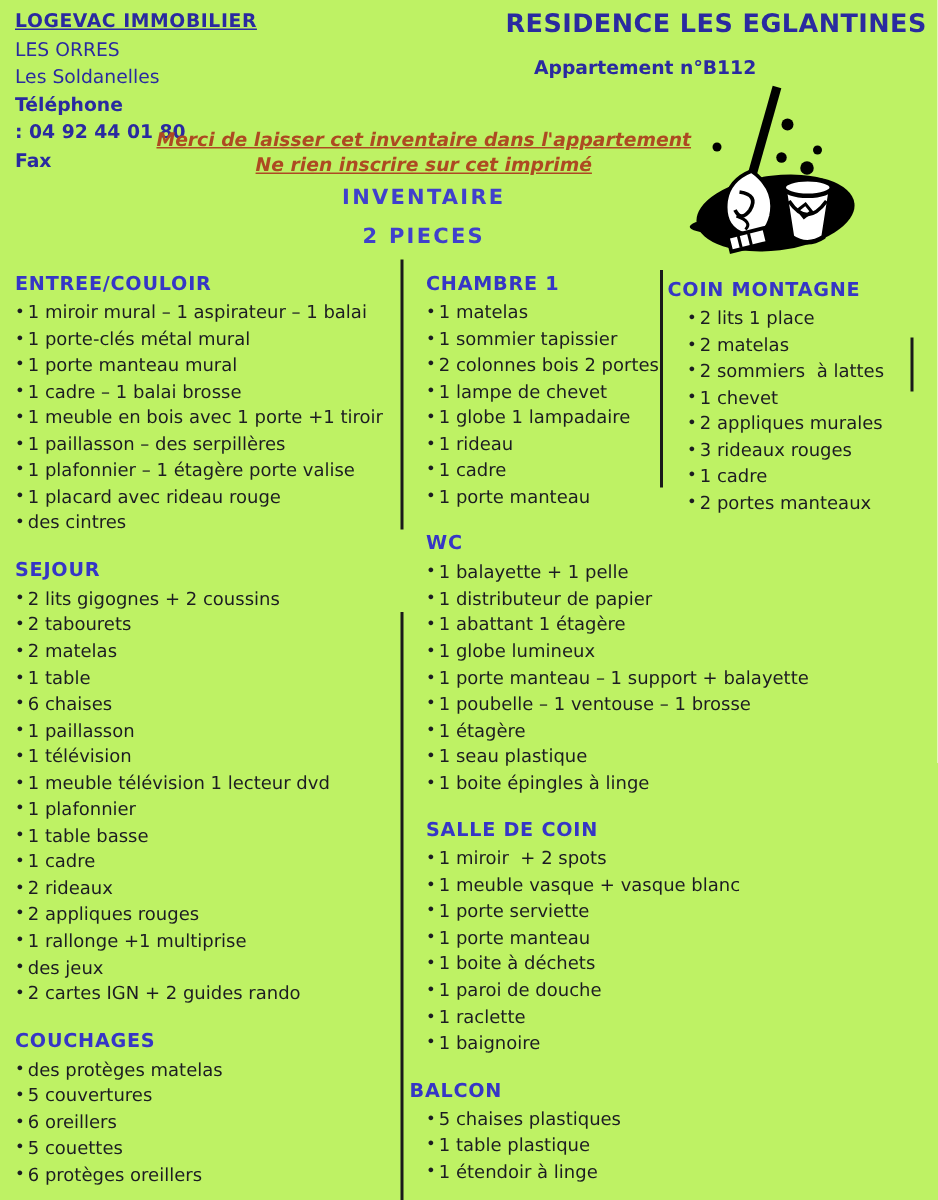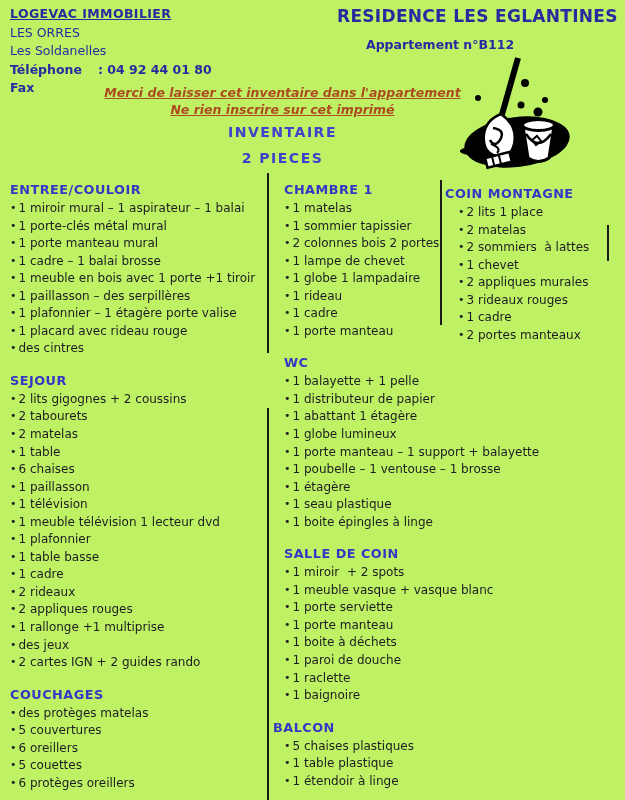--- a/index.html
+++ b/index.html
@@ -15,25 +15,25 @@
     position:relative;
     width:625px;height:800px;
     background:#bef264;
     font-family:"DejaVu Sans", sans-serif;
     color:var(--body);
     overflow:hidden;
   }
   
   .hdr-left{position:absolute;left:10px;top:5px;color:var(--navy);font-size:12.5px;line-height:18.5px;}
   .company{font-weight:bold;text-decoration:underline;letter-spacing:.4px;}
-  .contact-row{font-weight:bold;display:flex;}
+  .contact-row{font-weight:bold;display:flex;flex-direction:column;}
   .contact-label{display:inline-block;width:88px;}
   .contact-value{white-space:pre;}
   .residence{position:absolute;left:337px;top:6px;color:var(--navy);font-weight:bold;font-size:17px;letter-spacing:.3px;}
-  .apartment{position:absolute;left:366px;top:37px;color:var(--navy);font-weight:bold;font-size:12.5px;}
+  .apartment{position:absolute;left:356px;top:37px;color:var(--navy);font-weight:bold;font-size:12.5px;}
   
   .center-block{position:absolute;left:0;top:84px;width:565px;text-align:center;}
   .notice{color:var(--red);font-weight:bold;font-style:italic;text-decoration:underline;font-size:12.5px;line-height:17px;}
   .doc-title{color:var(--title);font-weight:bold;font-size:14px;line-height:23px;letter-spacing:1.5px;margin-top:3px;}
   
   .clipart{position:absolute;left:444px;top:56px;}
   
   .col{position:absolute;}
   .col-1{left:10px;top:181px;width:258px;}
   .col-2{left:284px;top:181px;width:156px;}

